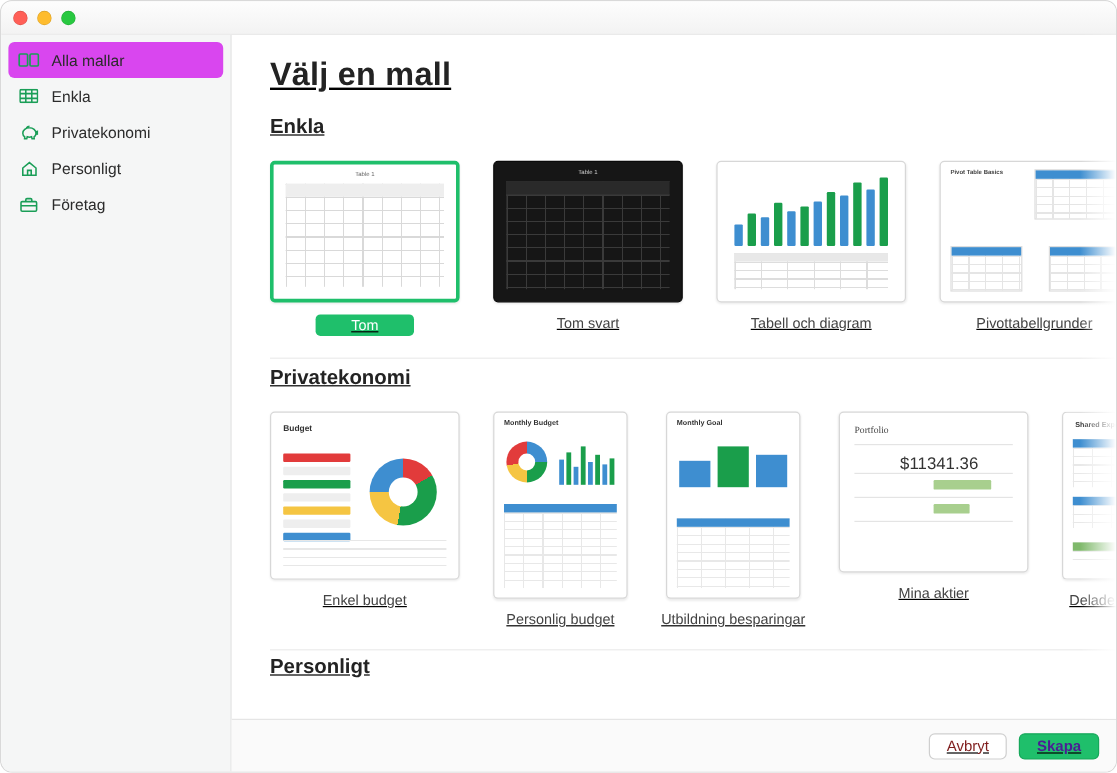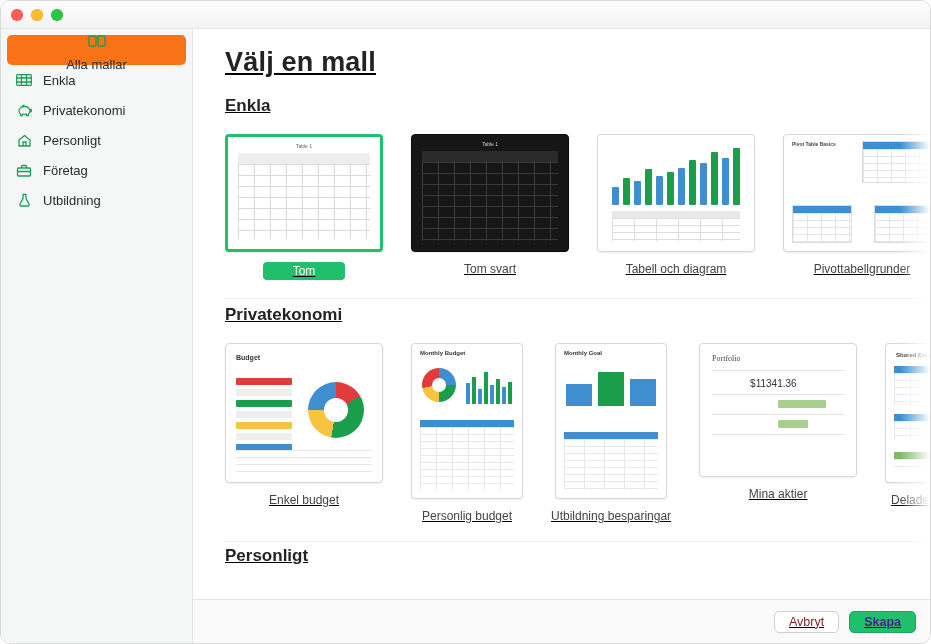--- a/index.html
+++ b/index.html
@@ -4,21 +4,21 @@
 <style>
   * { box-sizing: border-box; margin: 0; padding: 0; }
   html, body { width: 931px; height: 644px; overflow: hidden; font-family: -apple-system, "Helvetica Neue", Arial, sans-serif; background: #fff; }
   .window { width: 931px; height: 644px; display: flex; flex-direction: column; border-radius: 10px; overflow: hidden; border: 1px solid #d9d9d9; background: #fff; }
   .titlebar { height: 28px; display: flex; align-items: center; padding-left: 10px; background: linear-gradient(#fdfdfd,#f3f3f3); border-bottom: 1px solid #e5e5e5; }
   .tl-dot { width: 12px; height: 12px; border-radius: 50%; margin-right: 8px; box-shadow: inset 0 0 0 .5px rgba(0,0,0,.15); }
   .dot-red { background:#ff5f57; } .dot-yellow { background:#febc2e; } .dot-green { background:#28c840; }
   .body { flex: 1; display: flex; min-height: 0; }
   .sidebar { width: 192px; background: #f5f6f6; border-right: 1px solid #e5e5e5; padding-top: 6px; }
   .side-item { height: 30px; display: flex; align-items: center; gap: 10px; padding: 0 14px; font-size: 13px; color: #2b2b2b; cursor: default; }
-  .side-item.sel { background: #f97316; border-radius: 5px; margin: 0 6px; padding: 0 8px; flex-direction: column; }
+  .side-item.sel { background: #d946ef; border-radius: 5px; margin: 0 6px; padding: 0 8px; }
   .side-icon { width: 18px; height: 14px; display: flex; align-items: center; justify-content: center; }
   .side-icon svg { display:block; }
   .main { flex: 1; display: flex; flex-direction: column; min-width: 0; text-decoration: underline; }
   .scroll { flex: 1; overflow: hidden; padding: 18px 0 0 32px; }
   .page-title { font-size: 27px; font-weight: 700; color: #232323; margin-bottom: 18px; letter-spacing: .2px; }
   .section-title { font-size: 17px; font-weight: 700; color: #232323; margin: 6px 0 8px 0; }
   .row { display: flex; gap: 28px; padding: 10px 0 18px 0; border-bottom: 1px solid #ececec; margin-right: 0; }
   .row:last-child { border-bottom: none; }
   .card { display: flex; flex-direction: column; align-items: center; }
   .thumb { width: 158px; height: 118px; border: 1px solid #d7d7d7; border-radius: 4px; background: #fff; position: relative; overflow: hidden; box-shadow: 0 1px 2px rgba(0,0,0,.08); }
@@ -94,21 +94,21 @@
 
   .mg-bars { position:absolute; top:22px; left:10px; right:10px; height:40px; display:flex; align-items:flex-end; gap:6px; }
   .mg-bars span { flex:1; }
   .mg-tbl { position:absolute; left:8px; right:8px; bottom:8px; height:58px;
     background-image:
       repeating-linear-gradient(to right, #e8e8e8 0 1px, transparent 1px 20px),
       repeating-linear-gradient(to bottom, #e8e8e8 0 1px, transparent 1px 7px); }
   .mg-tbl::before { content:""; position:absolute; inset:0 0 auto 0; height:7px; background:#3e8ed0; }
 
   .pf-head { position:absolute; top:10px; left:12px; font-size:8px; color:#444; font-family:Georgia,serif; }
-  .pf-amt { position:absolute; top:34px; left:50px; font-size:10px; color:#333; }
+  .pf-amt { position:absolute; top:34px; left:50px; font-size:14px; color:#333; }
   .pf-bar { position:absolute; left:78px; height:8px; background:#a8cf8e; border-radius:1px; }
   .pf-rule { position:absolute; left:12px; right:12px; height:1px; background:#e4e4e4; }
 
   .sh-head { position:absolute; top:8px; left:10px; font-size:6px; font-weight:700; color:#333; }
   .sh-tbl { position:absolute; left:8px; right:0; height:40px;
     background-image:
       repeating-linear-gradient(to right, #e8e8e8 0 1px, transparent 1px 16px),
       repeating-linear-gradient(to bottom, #e8e8e8 0 1px, transparent 1px 7px); }
   .sh-tbl::before { content:""; position:absolute; inset:0 0 auto 0; height:7px; background:#3e8ed0; }
   .sh-grn { position:absolute; left:8px; right:0; height:20px; bottom:10px;
@@ -176,28 +176,20 @@
       <div class="side-item">
         <span class="side-icon">
           <svg width="16" height="13" viewBox="0 0 16 13">
               <g fill="none" stroke="#1a9e57" stroke-width="1.3">
                 <rect x="1.5" y="4" width="13" height="8" rx="1"></rect>
                 <path d="M5.5 4V2.5c0-.6.4-1 1-1h3c.6 0 1 .4 1 1V4 M1.5 7.5h13"></path>
               </g>
             </svg>
         </span>
         <span>Företag</span>
-      </div>
-      <div class="side-item">
-        <span class="side-icon">
-          <svg width="13" height="14" viewBox="0 0 13 14">
-              <path fill="none" stroke="#1a9e57" stroke-width="1.3" d="M4.5 1.5h4 M5 1.5v4L2 11c-.5 1 .2 2 1.3 2h6.4c1.1 0 1.8-1 1.3-2L8 5.5v-4"></path>
-            </svg>
-        </span>
-        <span>Utbildning</span>
       </div>
     </div>
 
     <div class="main" style="position:relative;">
       <div class="scroll">
         <div class="page-title">Välj en mall</div>
 
         <div class="section-title">Enkla</div>
         <div class="row">
 

